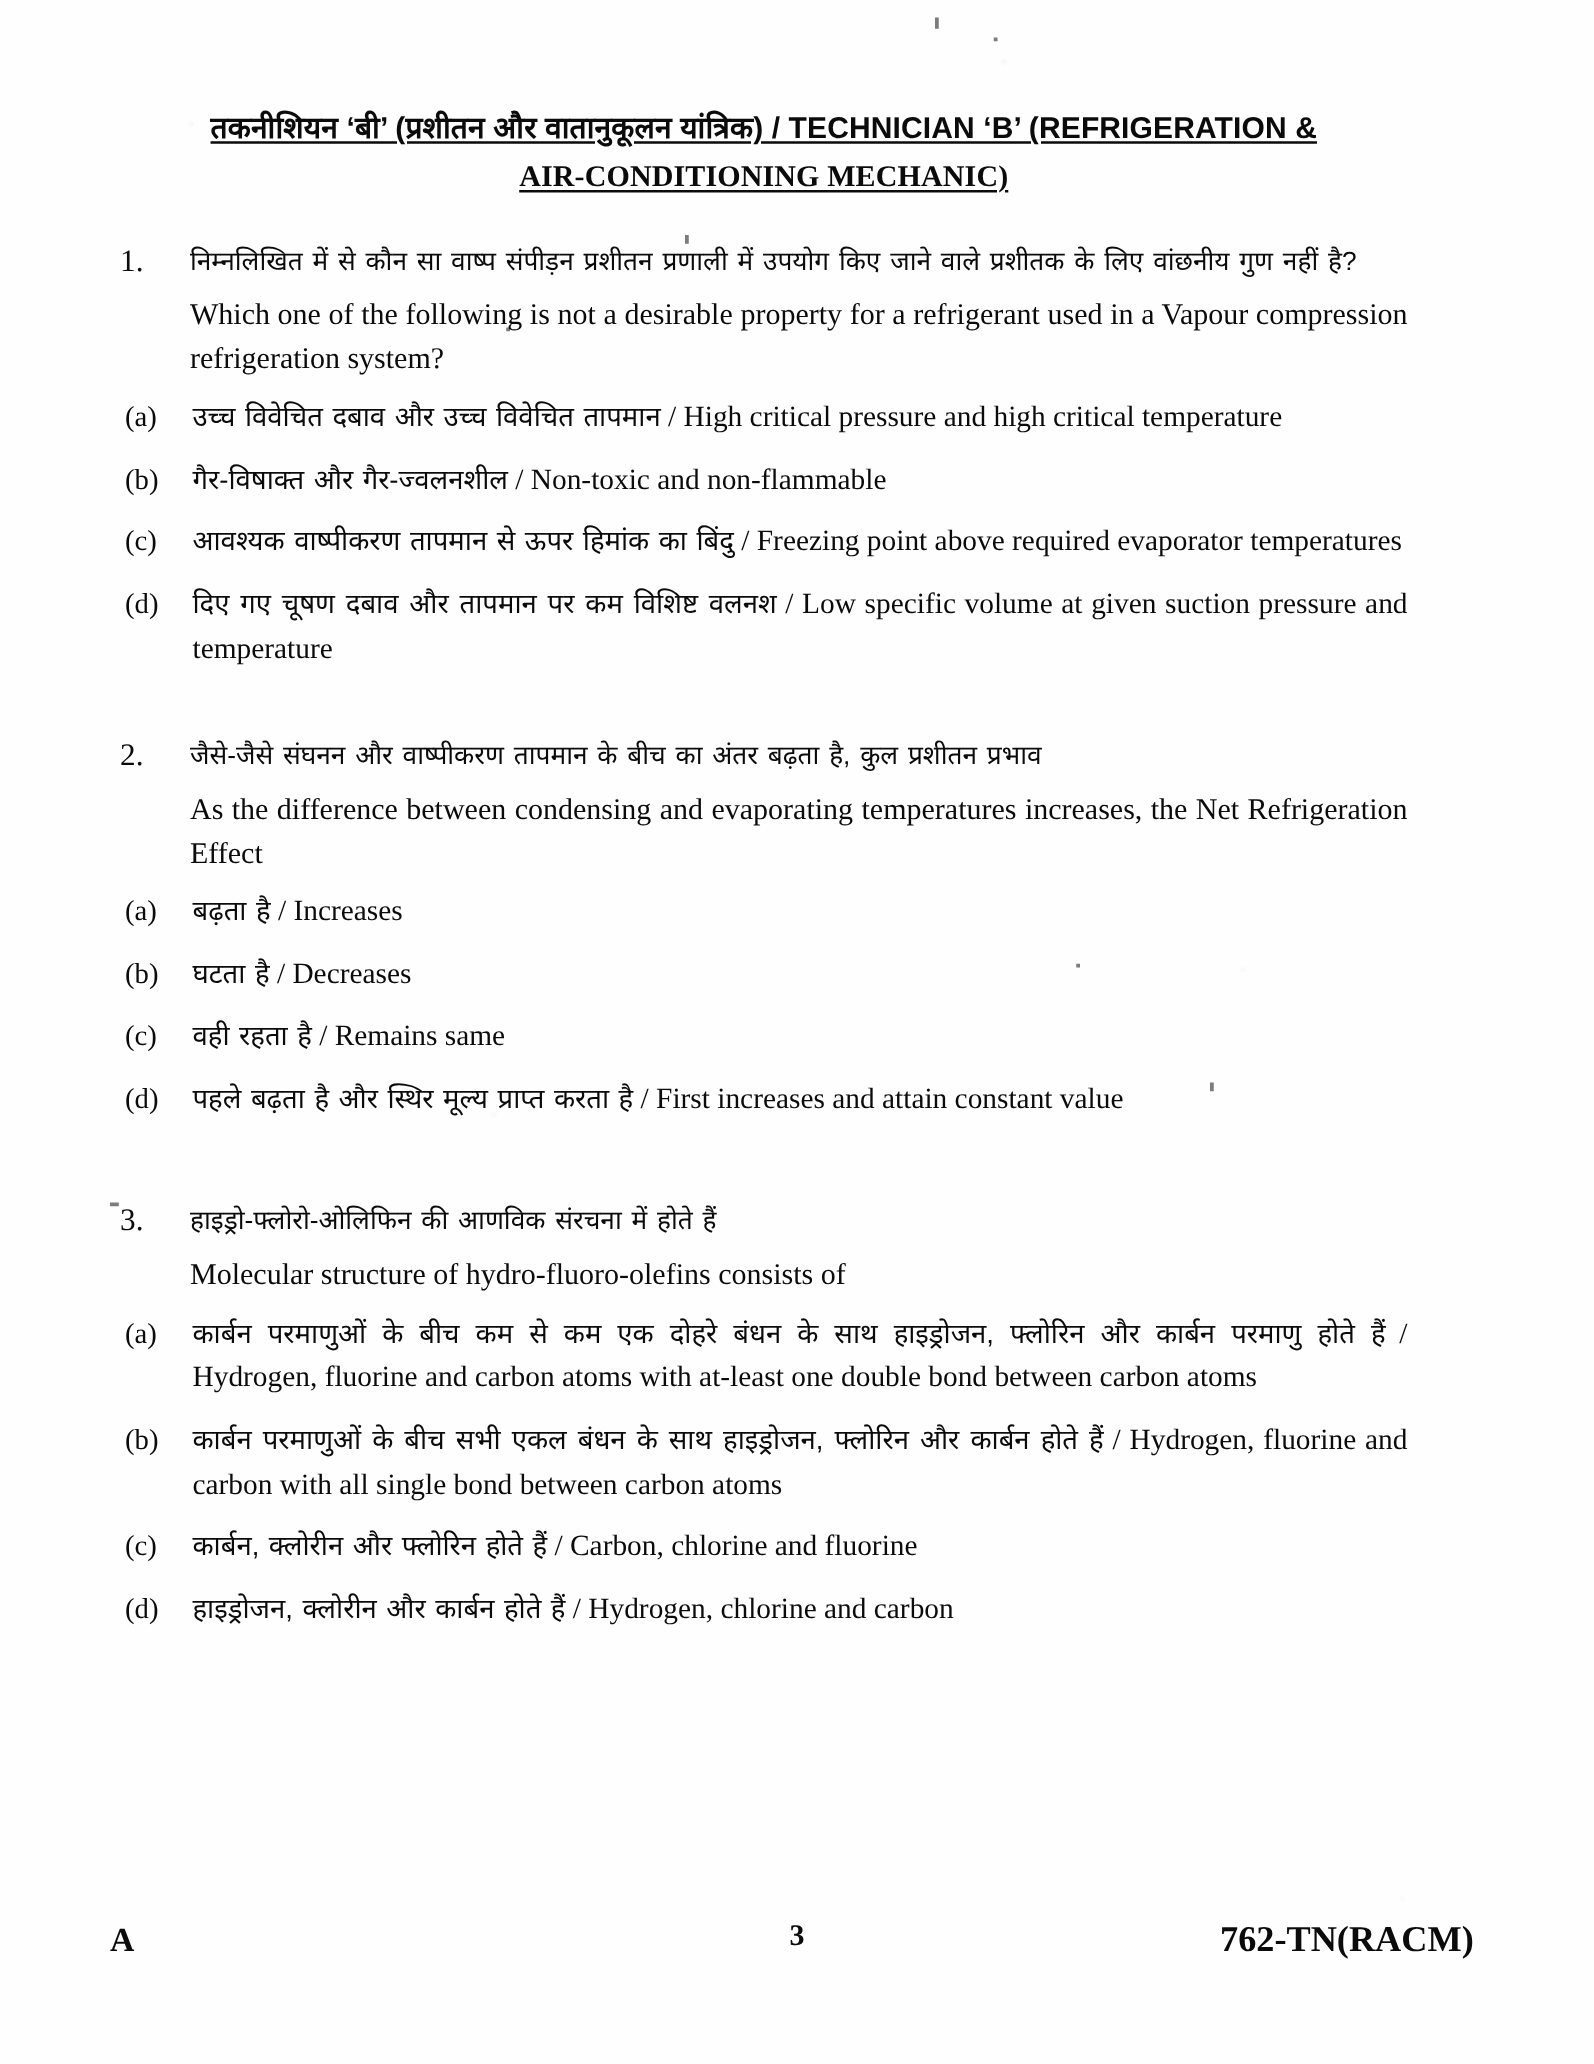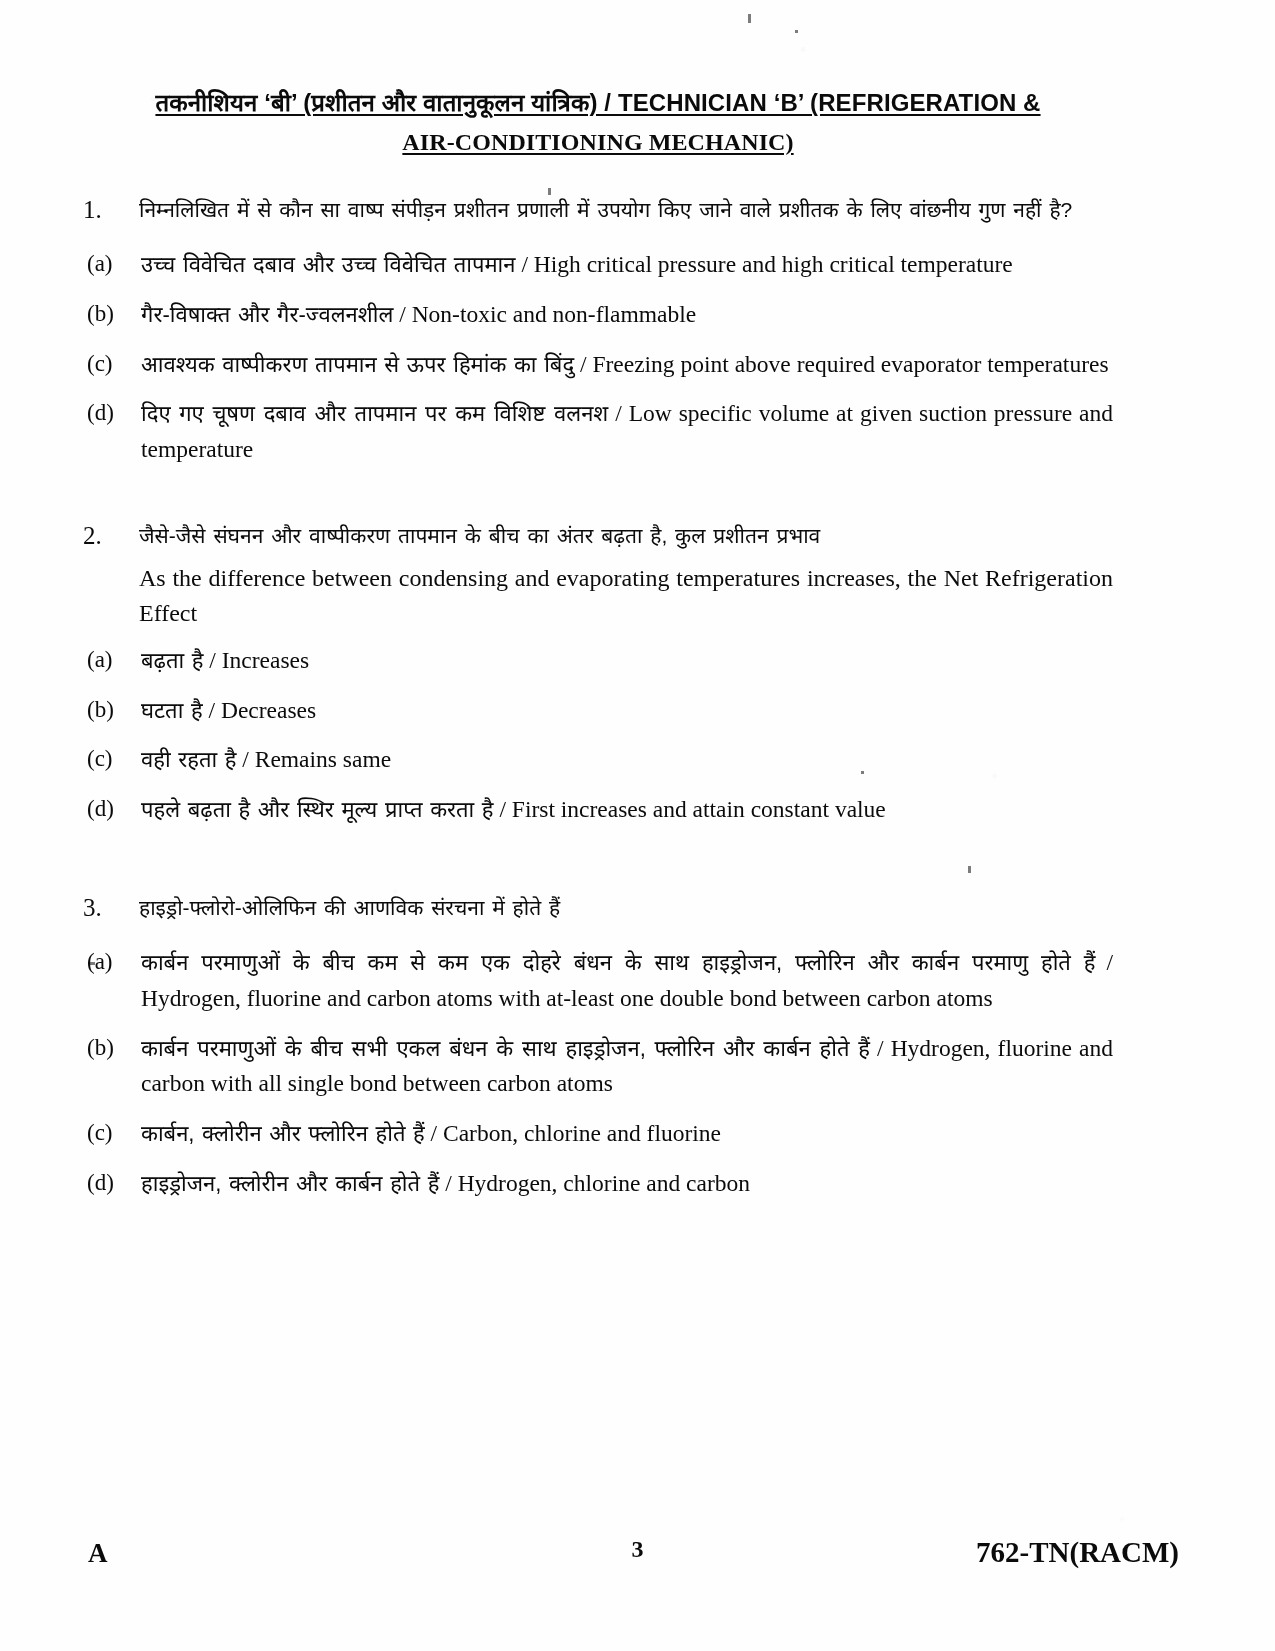--- a/index.html
+++ b/index.html
@@ -26,21 +26,21 @@
       radial-gradient(circle at 12% 6%, rgba(0,0,0,0.018) 0 2px, transparent 3px),
       radial-gradient(circle at 63% 3%, rgba(0,0,0,0.02) 0 2px, transparent 3px),
       radial-gradient(circle at 31% 54%, rgba(0,0,0,0.015) 0 2px, transparent 3px),
       radial-gradient(circle at 78% 47%, rgba(0,0,0,0.015) 0 2px, transparent 3px),
       radial-gradient(circle at 88% 92%, rgba(0,0,0,0.012) 0 2px, transparent 3px);
     pointer-events: none;
   }
 
   .content {
     position: absolute;
-    left: 83px;
+    left: 96px;
     top: 84px;
     width: 1030px;
   }
 
   
   .doc-title {
     text-align: center;
     font-weight: bold;
     font-size: 25px;
     line-height: 1.62;
@@ -167,20 +167,21 @@
     <h1 class="doc-title">
       <span class="tline title-line1 dev">तकनीशियन ‘बी’ (प्रशीतन और वातानुकूलन यांत्रिक) / TECHNICIAN ‘B’ (REFRIGERATION &amp;</span>
       <span class="tline title-line2">AIR-CONDITIONING MECHANIC)</span>
     </h1>
 
     <div class="qwrap">
       <div class="q">
         <div class="q-num">1.</div>
         <div class="q-body">
           <p class="q-hi dev justify">निम्नलिखित में से कौन सा वाष्प संपीड़न प्रशीतन प्रणाली में उपयोग किए जाने वाले प्रशीतक के लिए वांछनीय गुण नहीं है?</p>
+          <p class="q-en">Which one of the following is not a desirable property for a refrigerant used in a Vapour compression refrigeration system?</p>
         </div>
       </div>
 
       <div class="opts">
         <div class="opt">
           <div class="opt-label">(a)</div>
           <div class="opt-text"><span class="dev">उच्च विवेचित दबाव और उच्च विवेचित तापमान</span><span> / </span><span>High critical pressure and high critical temperature</span></div>
         </div>
         <div class="opt">
           <div class="opt-label">(b)</div>
@@ -228,20 +229,21 @@
       </div>
     </div>
 
     <div class="gap-lg"></div>
 
     <div class="qwrap">
       <div class="q">
         <div class="q-num">3.</div>
         <div class="q-body">
           <p class="q-hi dev">हाइड्रो-फ्लोरो-ओलिफिन की आणविक संरचना में होते हैं</p>
+          <p class="q-en">Molecular structure of hydro-fluoro-olefins consists of</p>
         </div>
       </div>
 
       <div class="opts">
         <div class="opt">
           <div class="opt-label">(a)</div>
           <div class="opt-text"><span class="dev">कार्बन परमाणुओं के बीच कम से कम एक दोहरे बंधन के साथ हाइड्रोजन, फ्लोरिन और कार्बन परमाणु होते हैं</span><span> / </span><span>Hydrogen, fluorine and carbon atoms with at-least one double bond between carbon atoms</span></div>
         </div>
         <div class="opt">
           <div class="opt-label">(b)</div>

